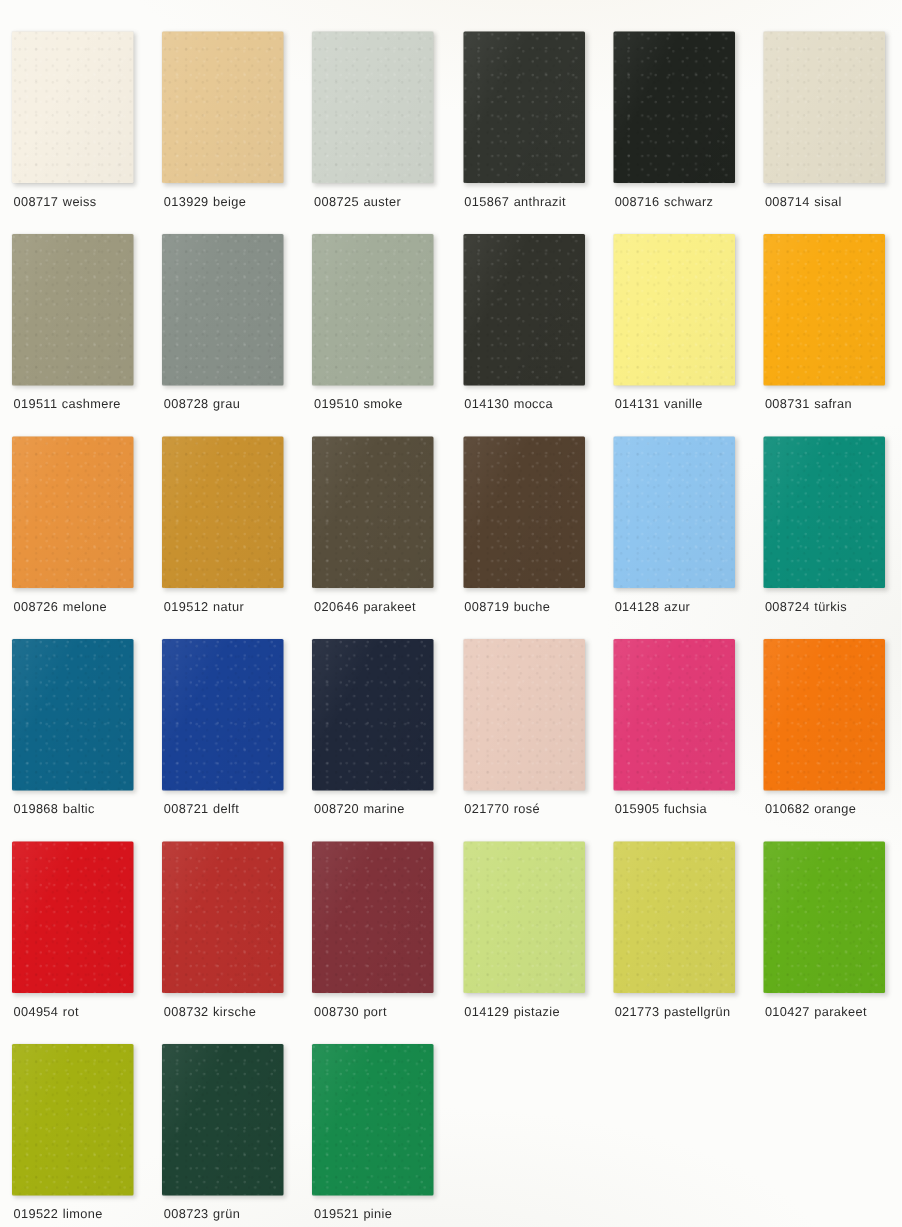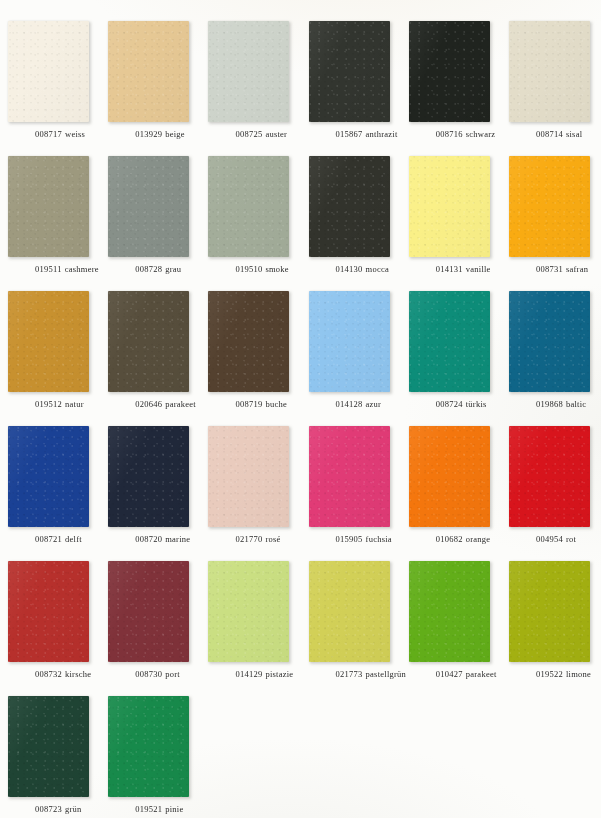--- a/index.html
+++ b/index.html
@@ -74,22 +74,21 @@
   }
   .label {
     position: absolute;
     left: 1px;
     top: 108px;
     font-size: 8.5px;
     line-height: 11px;
     color: #2b2b2b;
     letter-spacing: 0.25px;
     white-space: nowrap;
-    font-family: Liberation Serif, serif;
-    margin-left: 26px;
+    font-family: Liberation Sans, sans-serif;
   }
   .label .code { margin-right: 3px; }
 </style>
 </head>
 <body style="background: rgb(252, 252, 250);">
 
 <div class="sheet">
   <div class="paper-tint"></div>
   <div class="grid">
       <div class="cell">
@@ -134,20 +133,24 @@
       </div>
       <div class="cell">
         <div class="swatch" style="background: rgb(250, 240, 135);"></div>
         <div class="label"><span class="code">014131</span><span class="cname">vanille</span></div>
       </div>
       <div class="cell">
         <div class="swatch" style="background: rgb(249, 171, 18);"></div>
         <div class="label"><span class="code">008731</span><span class="cname">safran</span></div>
       </div>
       <div class="cell">
+        <div class="swatch" style="background: rgb(232, 147, 62);"></div>
+        <div class="label"><span class="code">008726</span><span class="cname">melone</span></div>
+      </div>
+      <div class="cell">
         <div class="swatch" style="background: rgb(200, 145, 47);"></div>
         <div class="label"><span class="code">019512</span><span class="cname">natur</span></div>
       </div>
       <div class="cell">
         <div class="swatch" style="background: rgb(87, 78, 60);"></div>
         <div class="label"><span class="code">020646</span><span class="cname">parakeet</span></div>
       </div>
       <div class="cell">
         <div class="swatch" style="background: rgb(84, 65, 47);"></div>
         <div class="label"><span class="code">008719</span><span class="cname">buche</span></div>

